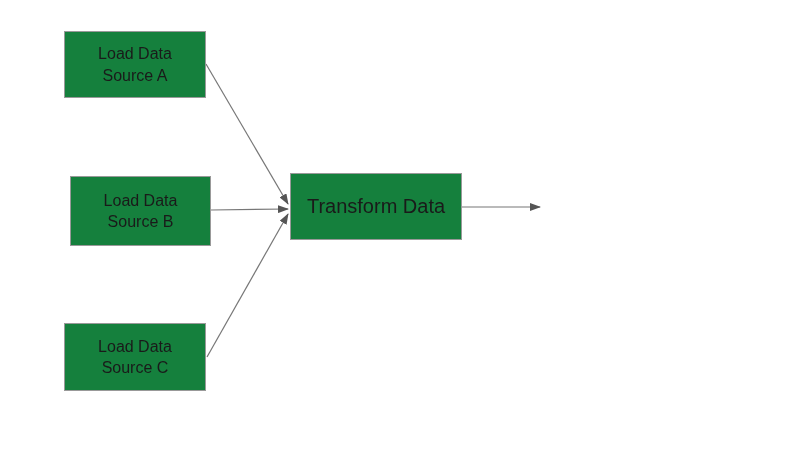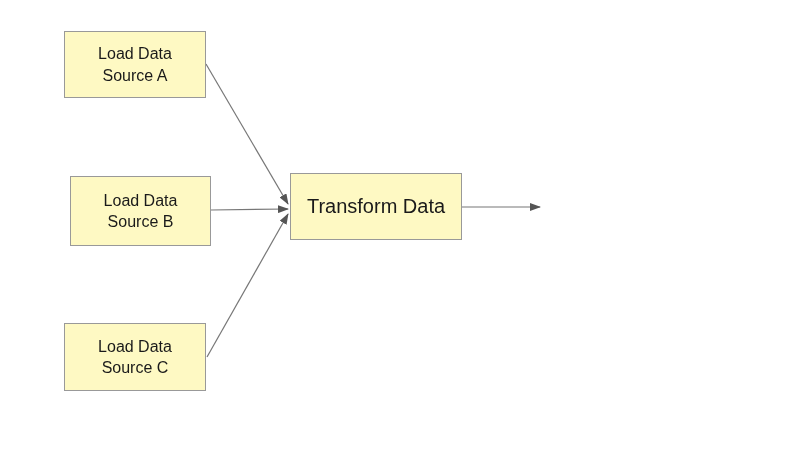--- a/index.html
+++ b/index.html
@@ -19,21 +19,21 @@
     position: absolute;
     left: 0;
     top: 0;
     width: 800px;
     height: 455px;
     pointer-events: none;
   }
   .node {
     position: absolute;
     box-sizing: border-box;
-    background: #fef9c3;
+    background: #15803d;
     border: 1px solid #999999;
     display: flex;
     align-items: center;
     justify-content: center;
     text-align: center;
     color: #1a1a1a;
   }
   .node-label {
     white-space: pre-line;
     line-height: 1.32;

